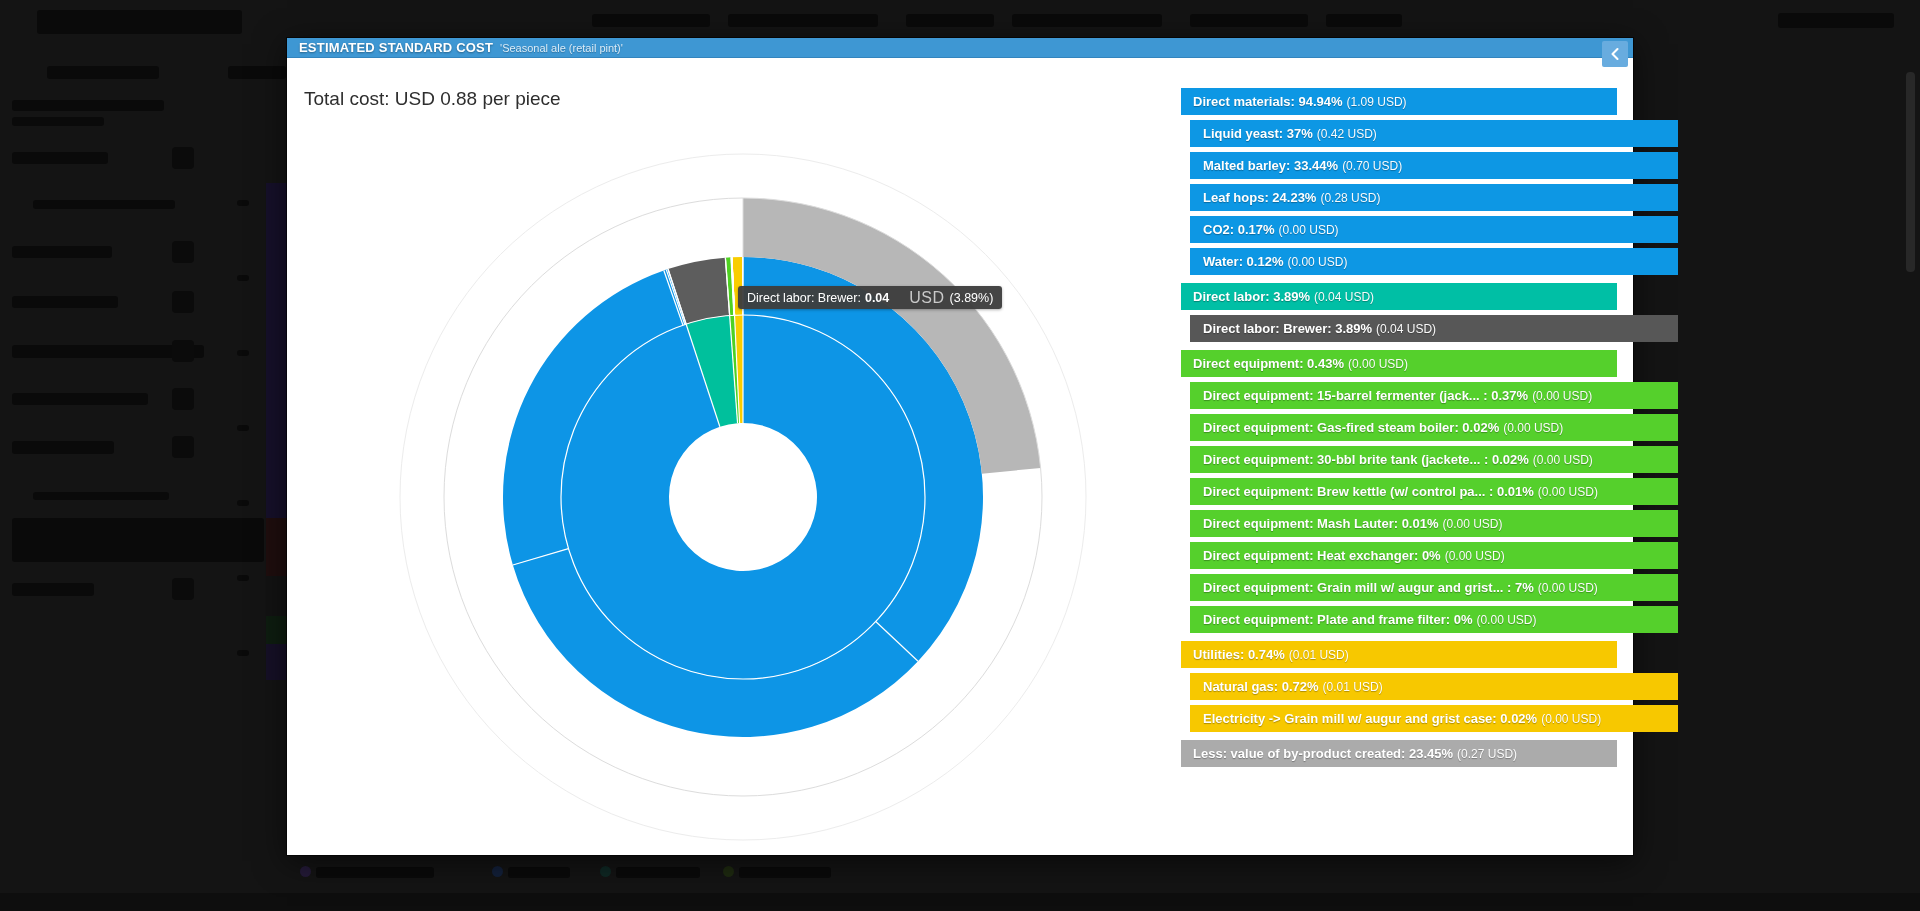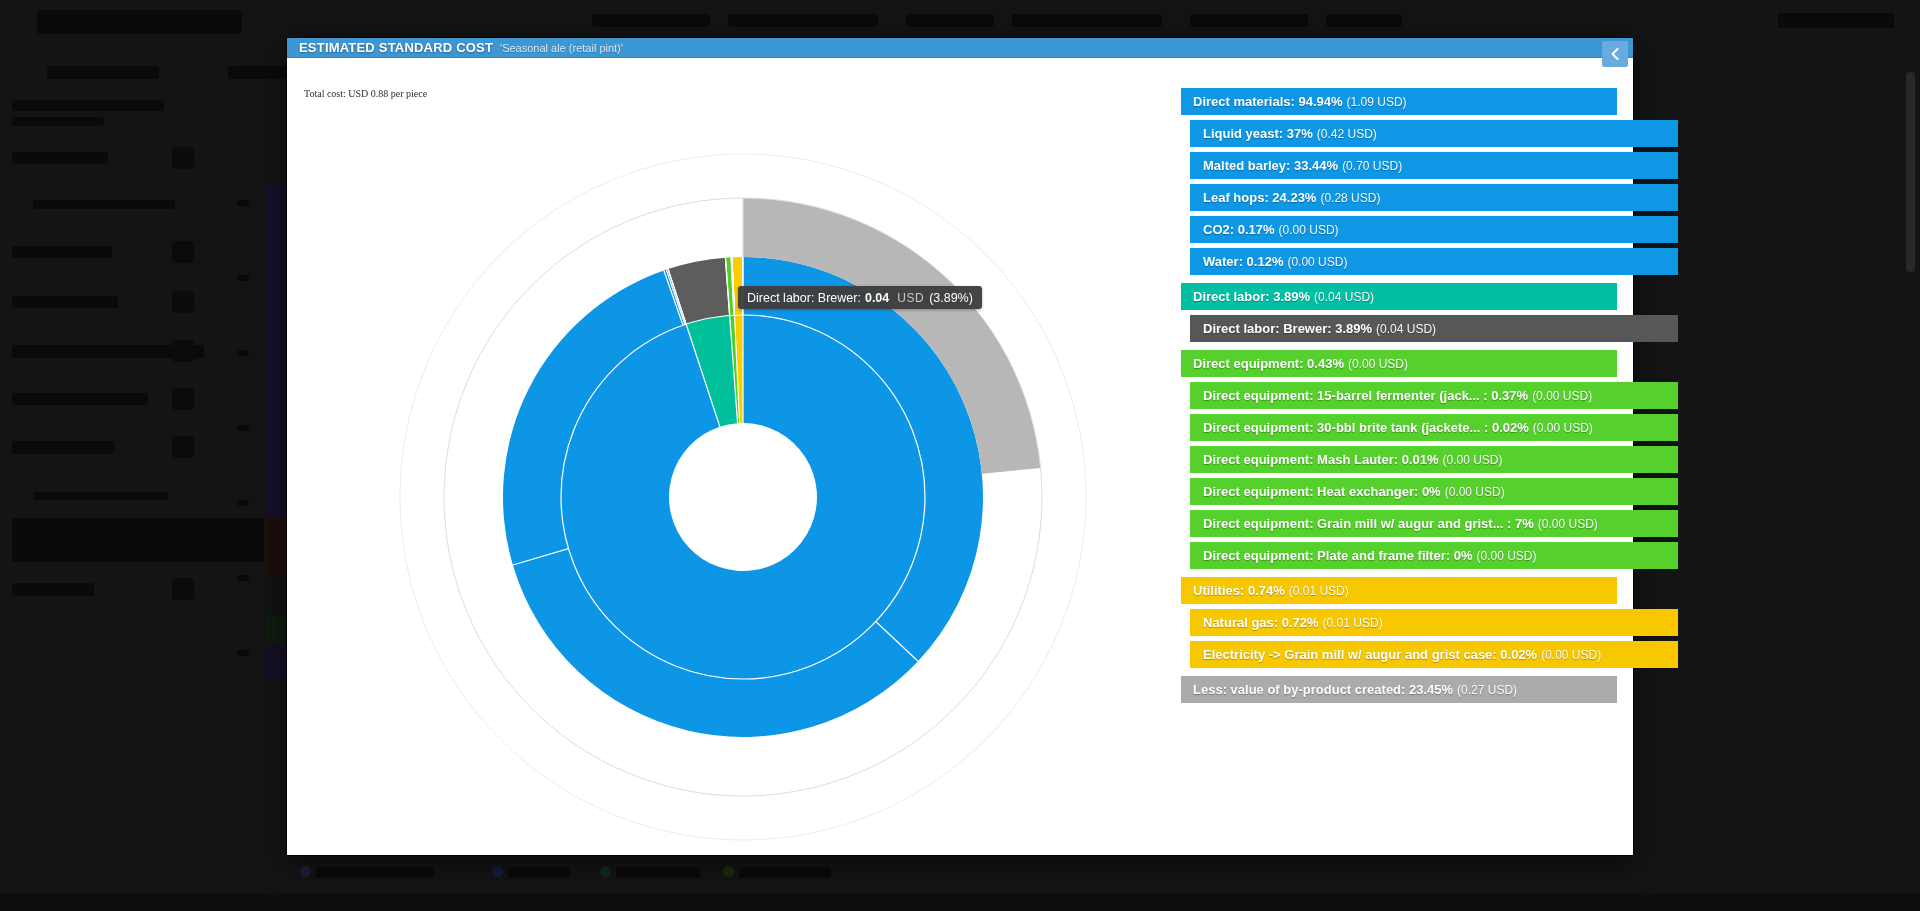--- a/index.html
+++ b/index.html
@@ -34,35 +34,35 @@
   .modal-subtitle{
     color:#d9ebf8;font-size:11px;font-weight:400;margin-left:7px;
     text-shadow:0 1px 1px rgba(0,0,0,.25);white-space:nowrap;
   }
   .modal-close{
     position:absolute;right:5px;top:3px;width:26px;height:26px;
     background:#68acdf;border:none;border-radius:2px;cursor:pointer;
     display:flex;align-items:center;justify-content:center;padding:0;
   }
   .total-cost{
-    position:absolute;left:17px;top:50px;font-size:10px;color:#2e2e2e;font-family:Liberation Serif, serif;
+    position:absolute;left:17px;top:50px;font-size:19px;color:#2e2e2e;
   }
   .chart-wrap{position:absolute;left:0;top:32px;width:1346px;height:785px;}
   .chart-wrap svg{display:block;}
 
   
   .tooltip{
     position:absolute;left:451px;top:248px;height:23px;
     background:rgba(61,61,61,.96);border-radius:3px;
     display:flex;align-items:center;padding:0 9px;white-space:nowrap;
     box-shadow:0 1px 3px rgba(0,0,0,.3);
   }
   .tooltip span{color:#fff;font-size:12.5px;}
   .tooltip .tt-val{font-weight:700;margin-left:4px;}
-  .tooltip .tt-cur{font-size:12px;color:#c9c9c9;margin-left:8px;letter-spacing:.5px;}
+  .tooltip .tt-cur{font-size:16px;color:#c9c9c9;margin-left:20px;letter-spacing:.5px;}
   .tooltip .tt-pct{margin-left:5px;}
 
   
   .legend{position:absolute;left:894px;top:50px;width:436px;}
   .legend-group{margin-bottom:8px;}
   .legend-row{
     height:27px;line-height:27px;margin-bottom:5px;
     color:#fff;font-size:13px;font-weight:700;
     padding-left:12px;box-sizing:border-box;width:436px;
     text-shadow:0 1px 1px rgba(0,0,0,.3);white-space:nowrap;overflow:hidden;
@@ -217,21 +217,23 @@
         <div class="legend-row sub" style="background: rgb(13, 151, 228);"><span>CO2: 0.17%</span><span class="val">(0.00 USD)</span></div>
         <div class="legend-row sub" style="background: rgb(13, 151, 228);"><span>Water: 0.12%</span><span class="val">(0.00 USD)</span></div>
       </div>
       <div class="legend-group">
         <div class="legend-row" style="background: rgb(0, 191, 165); padding-left: 12px;"><span>Direct labor: 3.89%</span><span class="val">(0.04 USD)</span></div>
         <div class="legend-row sub" style="background: rgb(87, 87, 87);"><span>Direct labor: Brewer: 3.89%</span><span class="val">(0.04 USD)</span></div>
       </div>
       <div class="legend-group">
         <div class="legend-row" style="background: rgb(85, 208, 44);"><span>Direct equipment: 0.43%</span><span class="val">(0.00 USD)</span></div>
         <div class="legend-row sub" style="background: rgb(85, 208, 44);"><span>Direct equipment: 15-barrel fermenter (jack... : 0.37%</span><span class="val">(0.00 USD)</span></div>
+        <div class="legend-row sub" style="background: rgb(85, 208, 44);"><span>Direct equipment: Gas-fired steam boiler: 0.02%</span><span class="val">(0.00 USD)</span></div>
         <div class="legend-row sub" style="background: rgb(85, 208, 44);"><span>Direct equipment: 30-bbl brite tank (jackete... : 0.02%</span><span class="val">(0.00 USD)</span></div>
+        <div class="legend-row sub" style="background: rgb(85, 208, 44);"><span>Direct equipment: Brew kettle (w/ control pa... : 0.01%</span><span class="val">(0.00 USD)</span></div>
         <div class="legend-row sub" style="background: rgb(85, 208, 44);"><span>Direct equipment: Mash Lauter: 0.01%</span><span class="val">(0.00 USD)</span></div>
         <div class="legend-row sub" style="background: rgb(85, 208, 44);"><span>Direct equipment: Heat exchanger: 0%</span><span class="val">(0.00 USD)</span></div>
         <div class="legend-row sub" style="background: rgb(85, 208, 44);"><span>Direct equipment: Grain mill w/ augur and grist... : 7%</span><span class="val">(0.00 USD)</span></div>
         <div class="legend-row sub" style="background: rgb(85, 208, 44);"><span>Direct equipment: Plate and frame filter: 0%</span><span class="val">(0.00 USD)</span></div>
       </div>
       <div class="legend-group">
         <div class="legend-row" style="background: rgb(247, 200, 0);"><span>Utilities: 0.74%</span><span class="val">(0.01 USD)</span></div>
         <div class="legend-row sub" style="background: rgb(247, 200, 0);"><span>Natural gas: 0.72%</span><span class="val">(0.01 USD)</span></div>
         <div class="legend-row sub" style="background: rgb(247, 200, 0);"><span>Electricity -&gt; Grain mill w/ augur and grist case: 0.02%</span><span class="val">(0.00 USD)</span></div>
       </div>

